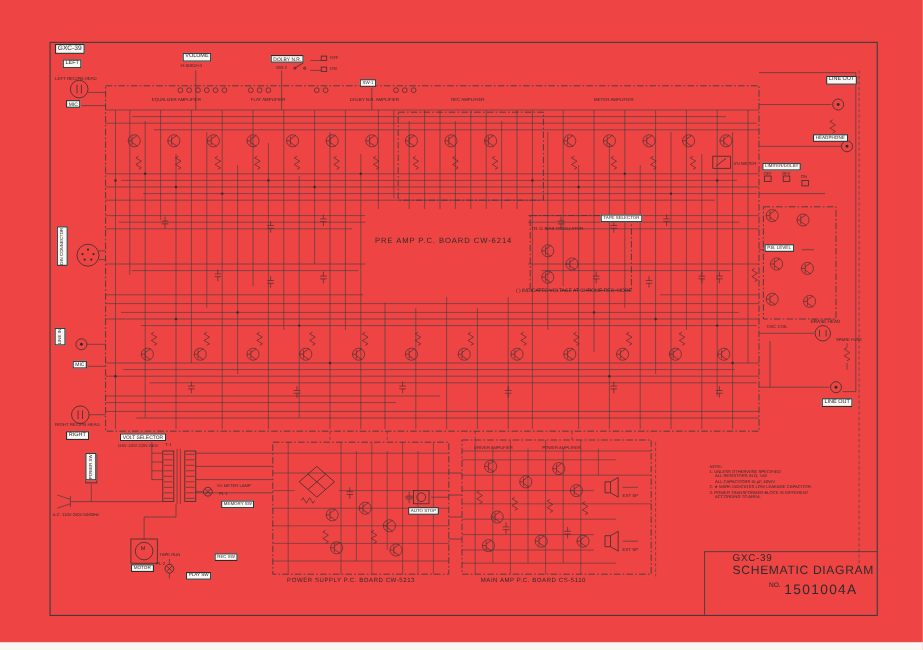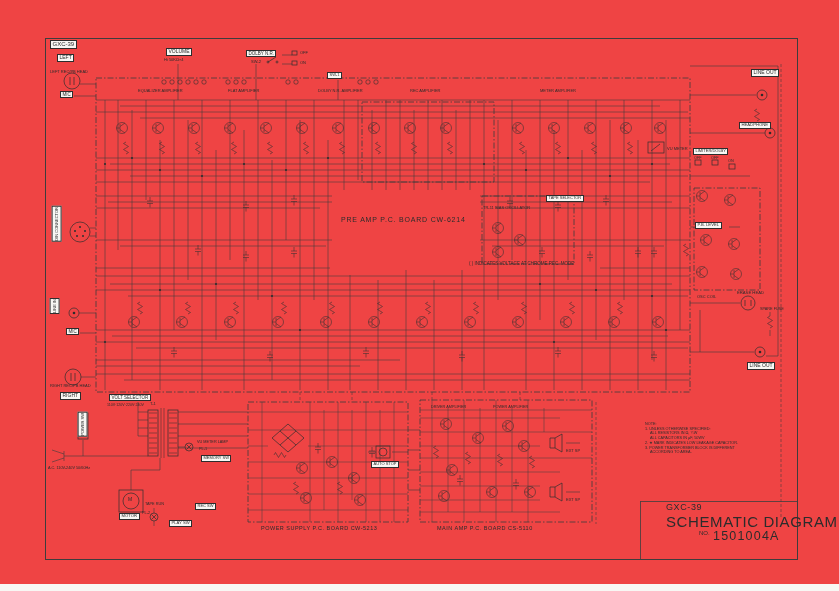--- a/index.html
+++ b/index.html
@@ -5,21 +5,21 @@
   html,body{margin:0;padding:0;background:#f8f7f4;}
   #sheet{position:relative;width:839px;height:584px;background:#ef4444;overflow:hidden;
          font-family:"Liberation Sans",sans-serif;color:#2c2c2c;}
   svg{position:absolute;left:0;top:0;filter:blur(.15px);}
   .lbl{position:absolute;white-space:nowrap;color:#2c2c2c;line-height:1.15;}
   .tag{border:0.7px solid #2c2c2c;padding:0 1.5px;background:#f8f7f4;}
   .vert{writing-mode:vertical-rl;transform:rotate(180deg);}
   .f36{font-size:3.6px}.f38{font-size:3.8px}.f4{font-size:4px}.f42{font-size:4.2px}
   .f45{font-size:4.5px}.f5{font-size:5px}.f55{font-size:5.5px;letter-spacing:.5px}
   .f6{font-size:6px}.f7{font-size:7px;letter-spacing:.8px}
-  .f9{font-size:9px;letter-spacing:.6px}.f11{font-size:15px;letter-spacing:.6px}
+  .f9{font-size:9px;letter-spacing:.6px}.f11{font-size:11px;letter-spacing:.6px}
   .f12{font-size:12.5px;letter-spacing:1.2px}
   .notes{position:absolute;left:645px;top:422px;width:140px;font-size:3.8px;line-height:1.25;}
   .note-line{white-space:pre;}
 </style>
 </head>
 <body>
 
 <div id="sheet">
 
 <svg width="839" height="591" viewBox="0 0 839 591">

